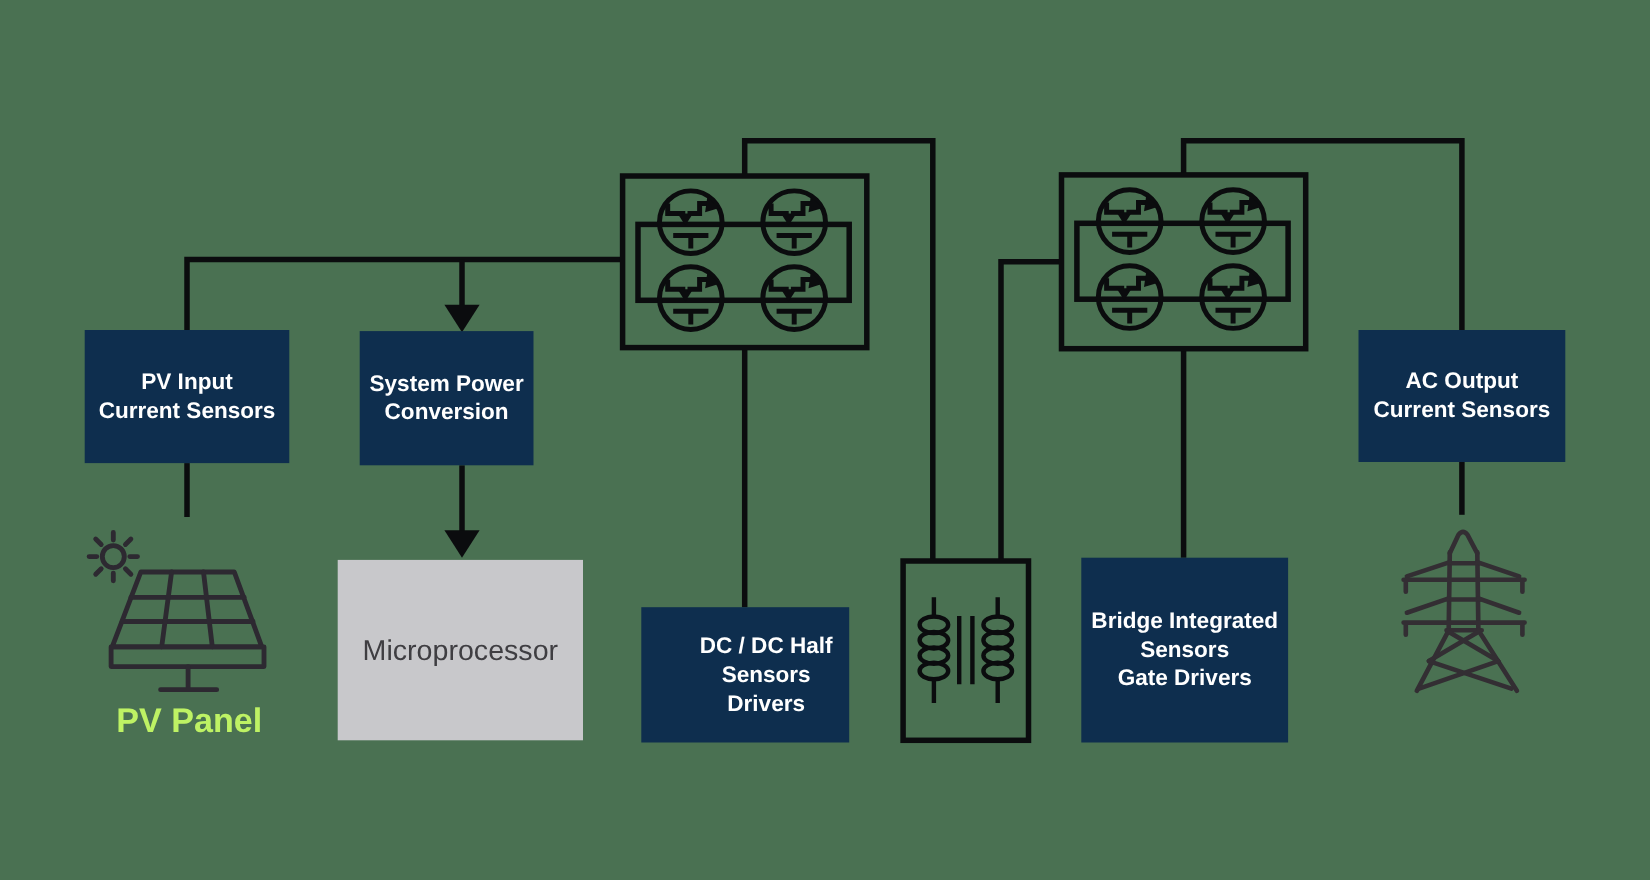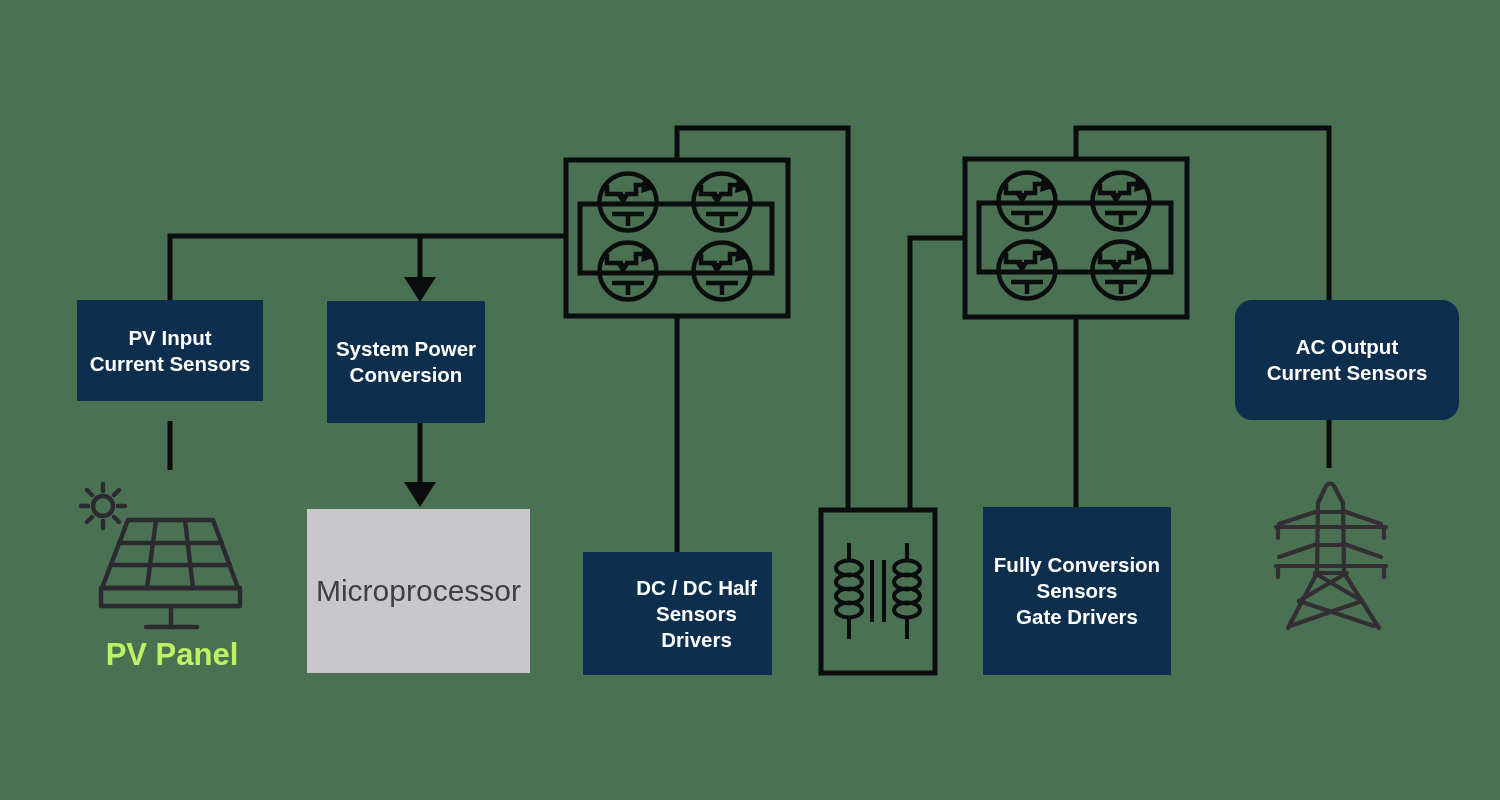--- a/index.html
+++ b/index.html
@@ -2,21 +2,21 @@
 <html><head>
 <meta charset="utf-8">
 <style>
   html,body{margin:0;padding:0;background:#4a7152;}
   .stage{position:relative;width:1500px;height:800px;background:#4a7152;overflow:hidden;
          font-family:"Liberation Sans",sans-serif;}
   .wires{position:absolute;left:0;top:0;}
   .box{position:absolute;display:flex;flex-direction:column;justify-content:center;
        align-items:center;text-align:center;box-sizing:border-box;}
   .navy{background:#0e2e4e;color:#ffffff;font-weight:700;font-size:20.5px;line-height:26px;}
-  .gray{background:#c8c8cb;color:#3f3e42;font-weight:400;font-size:30px;line-height:30px;}
+  .gray{background:#c8c8cb;color:#3f3e42;font-weight:400;font-size:26px;line-height:30px;}
   .iconlabel{position:absolute;color:#bef264;font-weight:700;font-size:31px;
              text-align:center;line-height:34px;}
 </style>
 </head>
 <body>
 
 <div class="stage">
 
   <svg class="wires" width="1500" height="800" viewBox="0 0 1500 800">
     <defs>
@@ -105,45 +105,45 @@
       <path d="M 1318,511 L 1279,524 M 1343,511 L 1381,524"></path>
       <path d="M 1276,527 H 1386 M 1278,527 V 538 M 1384,527 V 538"></path>
       <path d="M 1317,544 L 1279,557 M 1344,544 L 1381,557"></path>
       <path d="M 1276,566 H 1386 M 1278,566 V 577 M 1384,566 V 577"></path>
       <path d="M 1317,573 L 1288,628 M 1344,573 L 1379,628"></path>
       <path d="M 1318,575 L 1362,601 M 1343,575 L 1299,601"></path>
       <path d="M 1299,601 L 1374,626 M 1362,601 L 1290,626"></path>
     </g>
   </svg>
 
-  <div class="box navy" style="left:77px;top:300px;width:186px;height:101px;">
+  <div class="box navy" style="left:77px;top:300px;width:186px;height:121px;">
     <div>PV Input</div>
     <div>Current Sensors</div>
   </div>
 
   <div class="box navy" style="left:327px;top:301px;width:158px;height:122px;">
     <div>System Power</div>
     <div>Conversion</div>
   </div>
 
   <div class="box gray" style="left:307px;top:509px;width:223px;height:164px;">
     <div>Microprocessor</div>
   </div>
 
   <div class="box navy" style="left:583px;top:552px;width:189px;height:123px;padding-left:38px;">
     <div>DC / DC Half</div>
     <div>Sensors Drivers</div>
   </div>
 
   <div class="box navy" style="left:983px;top:507px;width:188px;height:168px;">
-    <div>Fully Conversion</div>
+    <div>Bridge Integrated</div>
     <div>Sensors</div>
     <div>Gate Drivers</div>
   </div>
 
-  <div class="box navy" style="left:1235px;top:300px;width:224px;height:120px;border-radius:17px;">
+  <div class="box navy" style="left:1235px;top:300px;width:188px;height:120px;">
     <div>AC Output</div>
     <div>Current Sensors</div>
   </div>
 
   <div class="iconlabel" style="left:62px;top:638px;width:220px;">PV Panel</div>
 
 </div>
 
 </body></html>

